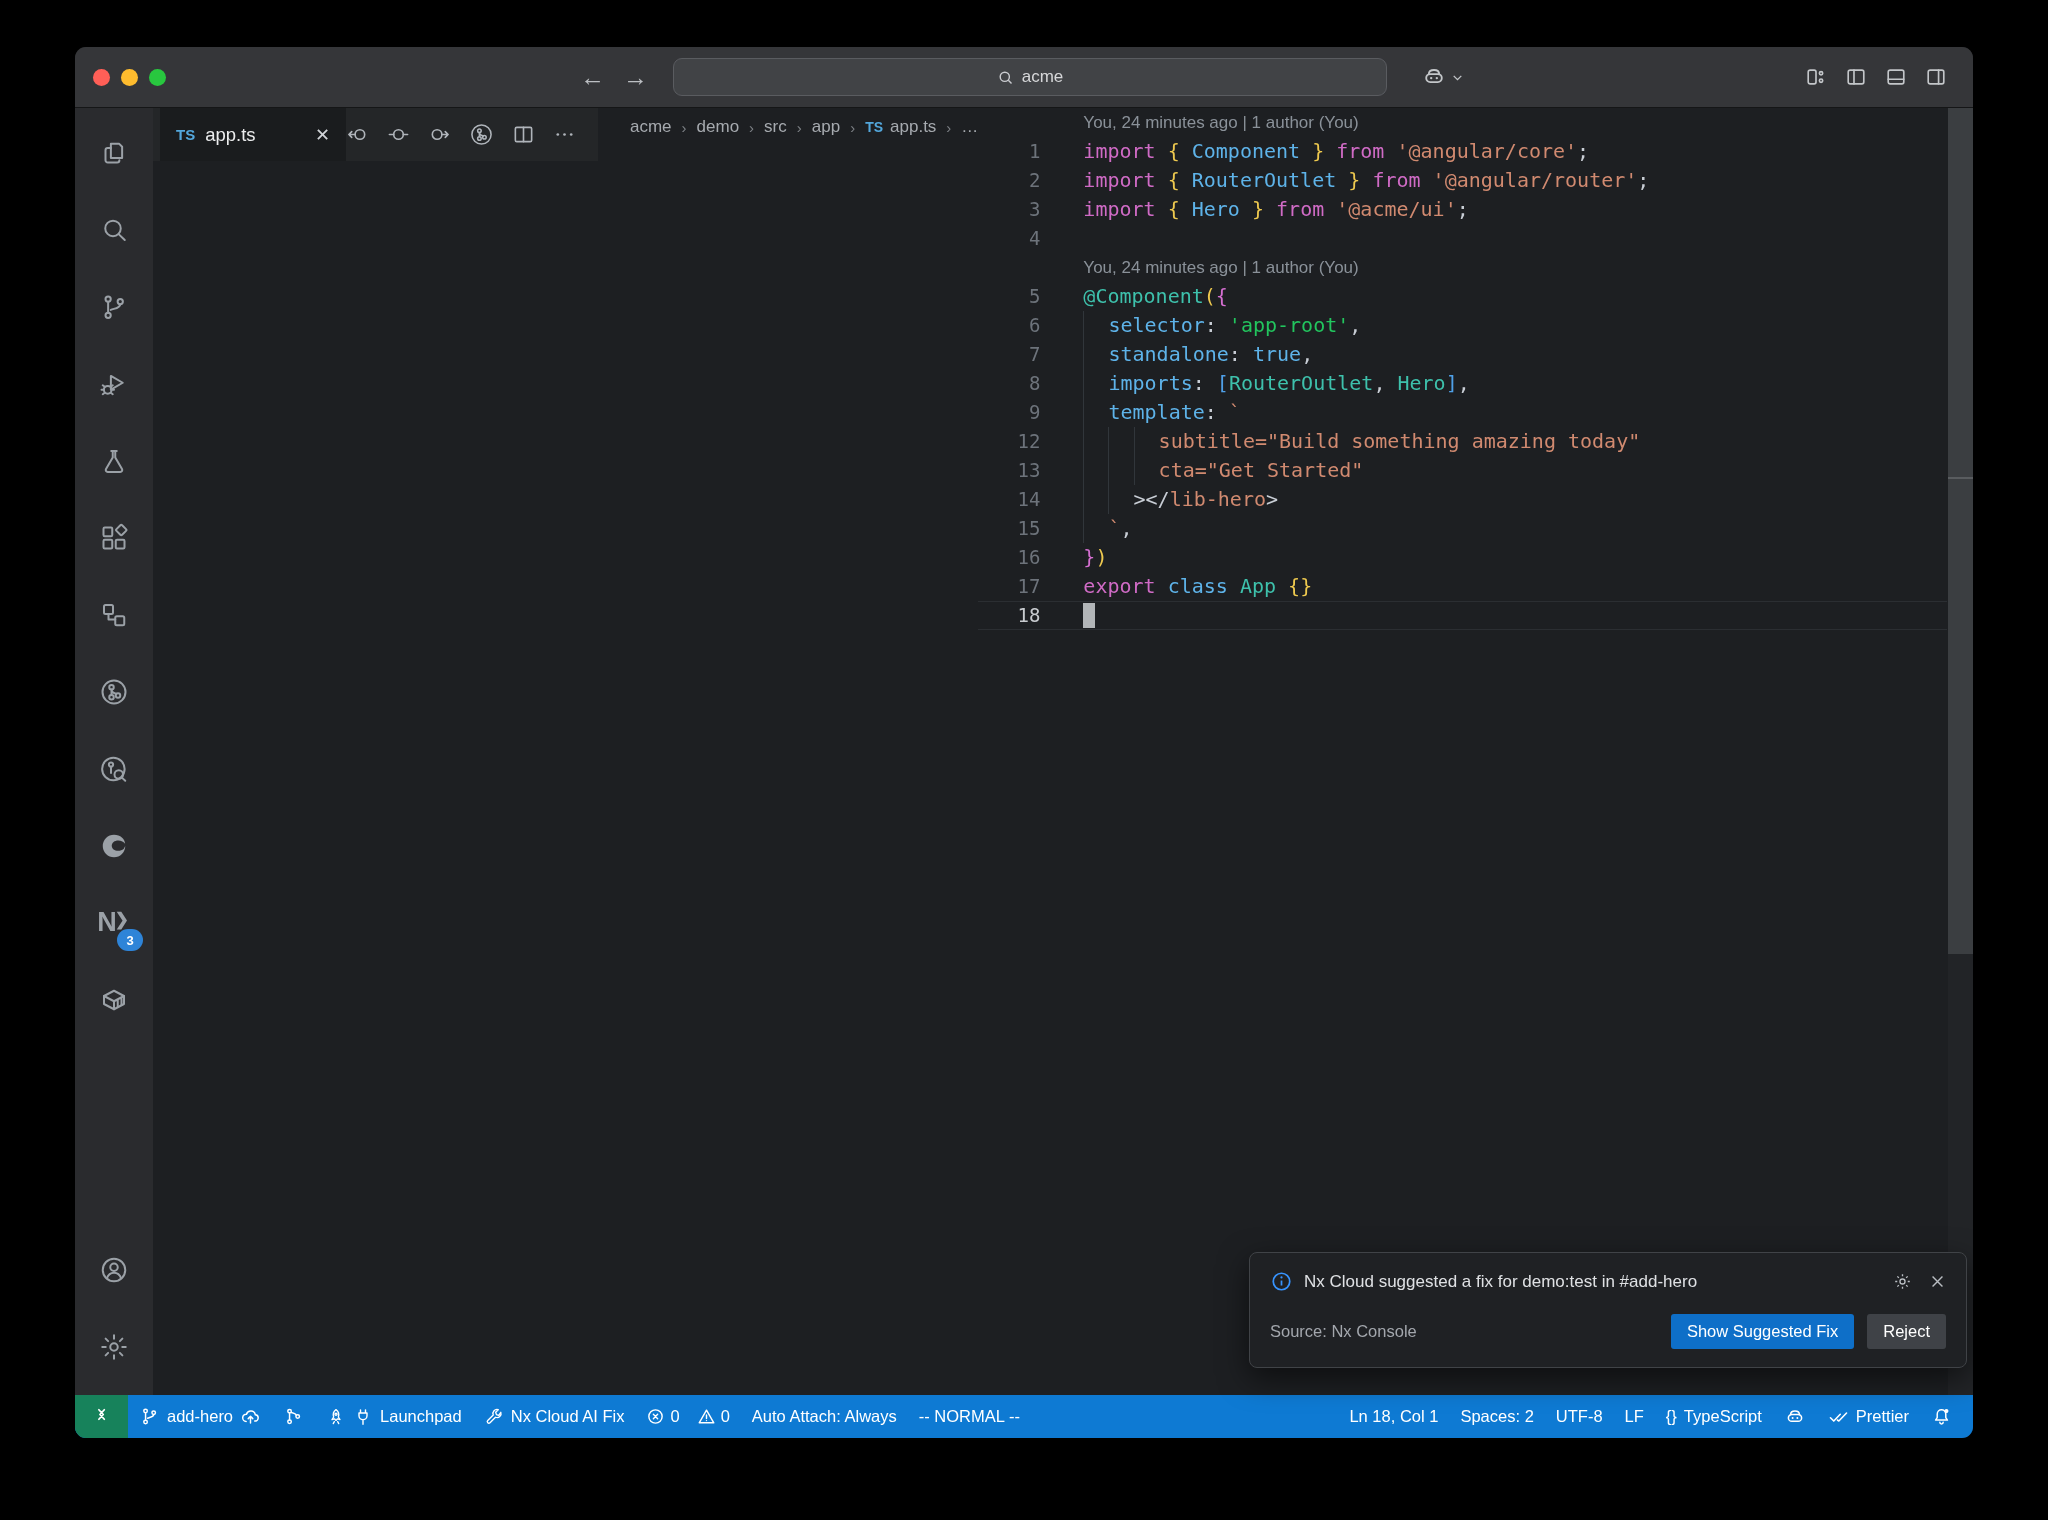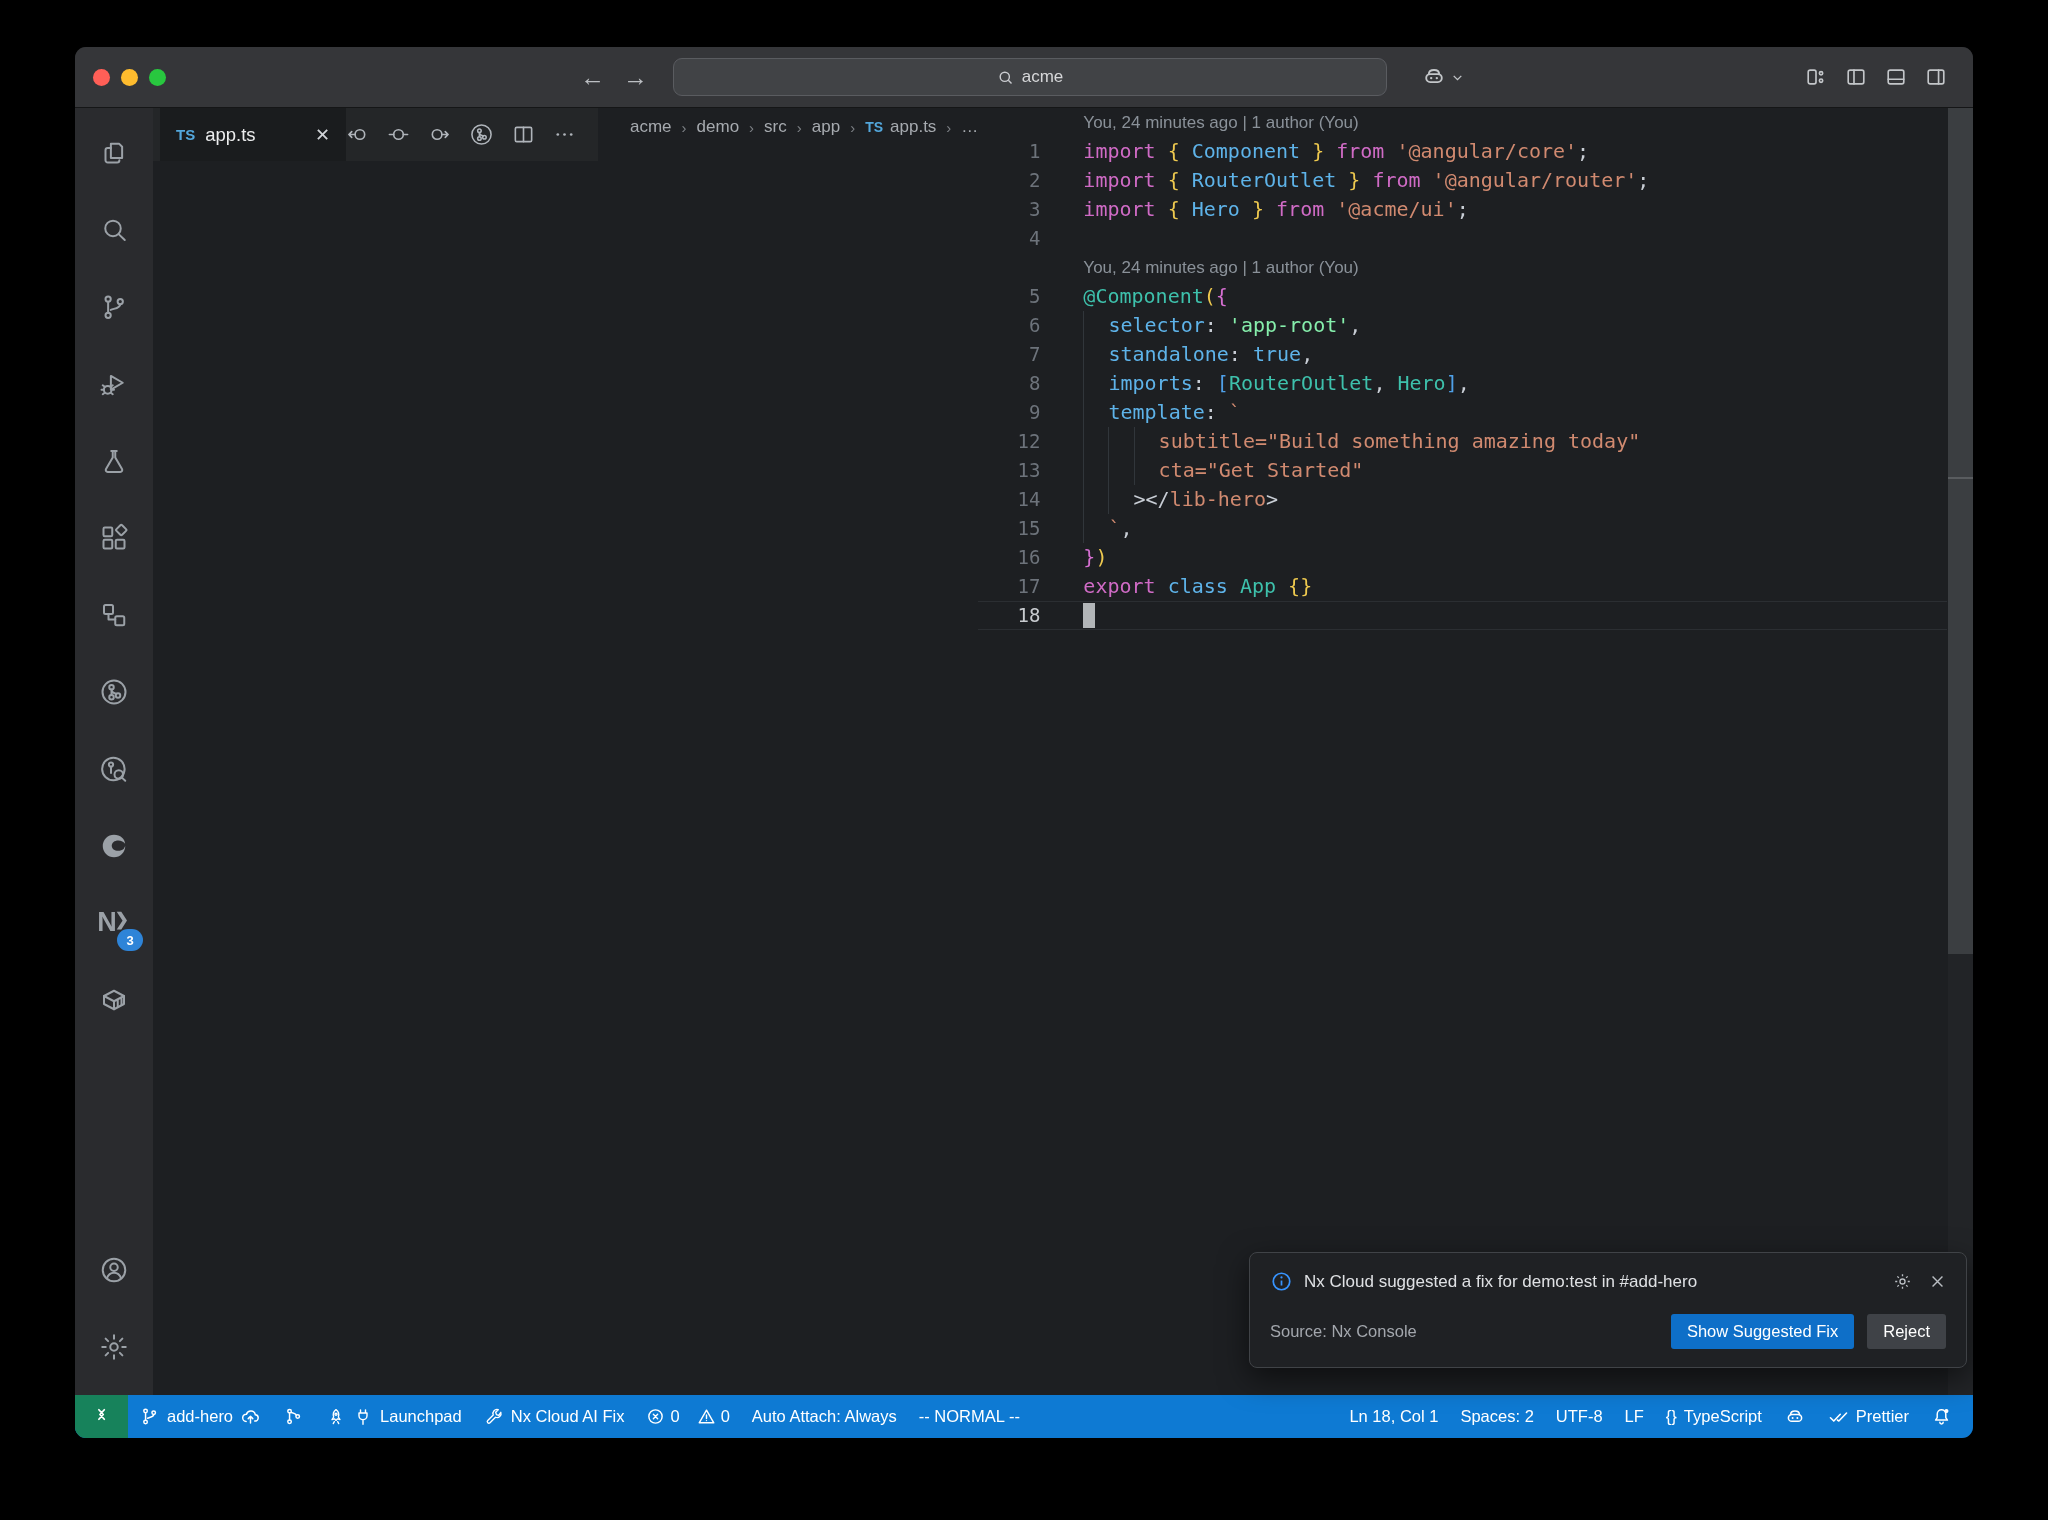--- a/index.html
+++ b/index.html
@@ -336,21 +336,21 @@
 
         <div class="editorbody">
           <div class="codelines">
               <div class="crow"><div class="gut"></div><div class="codecell blame">You, 24 minutes ago | 1 author (You)</div></div>
               <div class="crow"><div class="gut">1</div><div class="codecell"><span style="color: rgb(208, 107, 198);">import</span><span style="color: rgb(201, 206, 214);"> </span><span style="color: rgb(238, 201, 79);">{</span><span style="color: rgb(94, 179, 233);"> Component </span><span style="color: rgb(238, 201, 79);">}</span><span style="color: rgb(201, 206, 214);"> </span><span style="color: rgb(208, 107, 198);">from</span><span style="color: rgb(201, 206, 214);"> </span><span style="color: rgb(209, 138, 112);">'@angular/core'</span><span style="color: rgb(201, 206, 214);">;</span></div></div>
               <div class="crow"><div class="gut">2</div><div class="codecell"><span style="color: rgb(208, 107, 198);">import</span><span style="color: rgb(201, 206, 214);"> </span><span style="color: rgb(238, 201, 79);">{</span><span style="color: rgb(94, 179, 233);"> RouterOutlet </span><span style="color: rgb(238, 201, 79);">}</span><span style="color: rgb(201, 206, 214);"> </span><span style="color: rgb(208, 107, 198);">from</span><span style="color: rgb(201, 206, 214);"> </span><span style="color: rgb(209, 138, 112);">'@angular/router'</span><span style="color: rgb(201, 206, 214);">;</span></div></div>
               <div class="crow"><div class="gut">3</div><div class="codecell"><span style="color: rgb(208, 107, 198);">import</span><span style="color: rgb(201, 206, 214);"> </span><span style="color: rgb(238, 201, 79);">{</span><span style="color: rgb(94, 179, 233);"> Hero </span><span style="color: rgb(238, 201, 79);">}</span><span style="color: rgb(201, 206, 214);"> </span><span style="color: rgb(208, 107, 198);">from</span><span style="color: rgb(201, 206, 214);"> </span><span style="color: rgb(209, 138, 112);">'@acme/ui'</span><span style="color: rgb(201, 206, 214);">;</span></div></div>
               <div class="crow"><div class="gut">4</div><div class="codecell"></div></div>
               <div class="crow"><div class="gut"></div><div class="codecell blame">You, 24 minutes ago | 1 author (You)</div></div>
               <div class="crow"><div class="gut">5</div><div class="codecell"><span style="color: rgb(62, 193, 172);">@Component</span><span style="color: rgb(238, 201, 79);">(</span><span style="color: rgb(214, 111, 210);">{</span></div></div>
-              <div class="crow"><div class="gut">6</div><div class="codecell"><span class="guide"></span><span style="color: rgb(94, 179, 233);">selector</span><span style="color: rgb(201, 206, 214);">: </span><span style="color: #86efac;">'app-root'</span><span style="color: rgb(201, 206, 214);">,</span></div></div>
+              <div class="crow"><div class="gut">6</div><div class="codecell"><span class="guide"></span><span style="color: rgb(94, 179, 233);">selector</span><span style="color: rgb(201, 206, 214);">: </span><span style="color: #22c55e;">'app-root'</span><span style="color: rgb(201, 206, 214);">,</span></div></div>
               <div class="crow"><div class="gut">7</div><div class="codecell"><span class="guide"></span><span style="color: rgb(94, 179, 233);">standalone</span><span style="color: rgb(201, 206, 214);">: </span><span style="color: rgb(94, 179, 233);">true</span><span style="color: rgb(201, 206, 214);">,</span></div></div>
               <div class="crow"><div class="gut">8</div><div class="codecell"><span class="guide"></span><span style="color: rgb(94, 179, 233);">imports</span><span style="color: rgb(201, 206, 214);">: </span><span style="color: rgb(79, 160, 232);">[</span><span style="color: rgb(62, 193, 172);">RouterOutlet</span><span style="color: rgb(201, 206, 214);">, </span><span style="color: rgb(62, 193, 172);">Hero</span><span style="color: rgb(79, 160, 232);">]</span><span style="color: rgb(201, 206, 214);">,</span></div></div>
               <div class="crow"><div class="gut">9</div><div class="codecell"><span class="guide"></span><span style="color: rgb(94, 179, 233);">template</span><span style="color: rgb(201, 206, 214);">: </span><span style="color: rgb(209, 138, 112);">`</span></div></div>
               <div class="crow"><div class="gut">12</div><div class="codecell"><span class="guide"></span><span class="guide"></span><span class="guide"></span><span style="color: rgb(209, 138, 112);">subtitle="Build something amazing today"</span></div></div>
               <div class="crow"><div class="gut">13</div><div class="codecell"><span class="guide"></span><span class="guide"></span><span class="guide"></span><span style="color: rgb(209, 138, 112);">cta="Get Started"</span></div></div>
               <div class="crow"><div class="gut">14</div><div class="codecell"><span class="guide"></span><span class="guide"></span><span style="color: rgb(201, 206, 214);">&gt;&lt;/</span><span style="color: rgb(209, 138, 112);">lib-hero</span><span style="color: rgb(201, 206, 214);">&gt;</span></div></div>
               <div class="crow"><div class="gut">15</div><div class="codecell"><span class="guide"></span><span style="color: rgb(209, 138, 112);">`</span><span style="color: rgb(201, 206, 214);">,</span></div></div>
               <div class="crow"><div class="gut">16</div><div class="codecell"><span style="color: rgb(214, 111, 210);">}</span><span style="color: rgb(238, 201, 79);">)</span></div></div>
               <div class="crow"><div class="gut">17</div><div class="codecell"><span style="color: rgb(208, 107, 198);">export</span><span style="color: rgb(201, 206, 214);"> </span><span style="color: rgb(94, 179, 233);">class</span><span style="color: rgb(201, 206, 214);"> </span><span style="color: rgb(62, 193, 172);">App</span><span style="color: rgb(201, 206, 214);"> </span><span style="color: rgb(238, 201, 79);">{}</span></div></div>
               <div class="crow active"><div class="gut">18</div><div class="codecell"><span class="cursor"></span></div></div>

